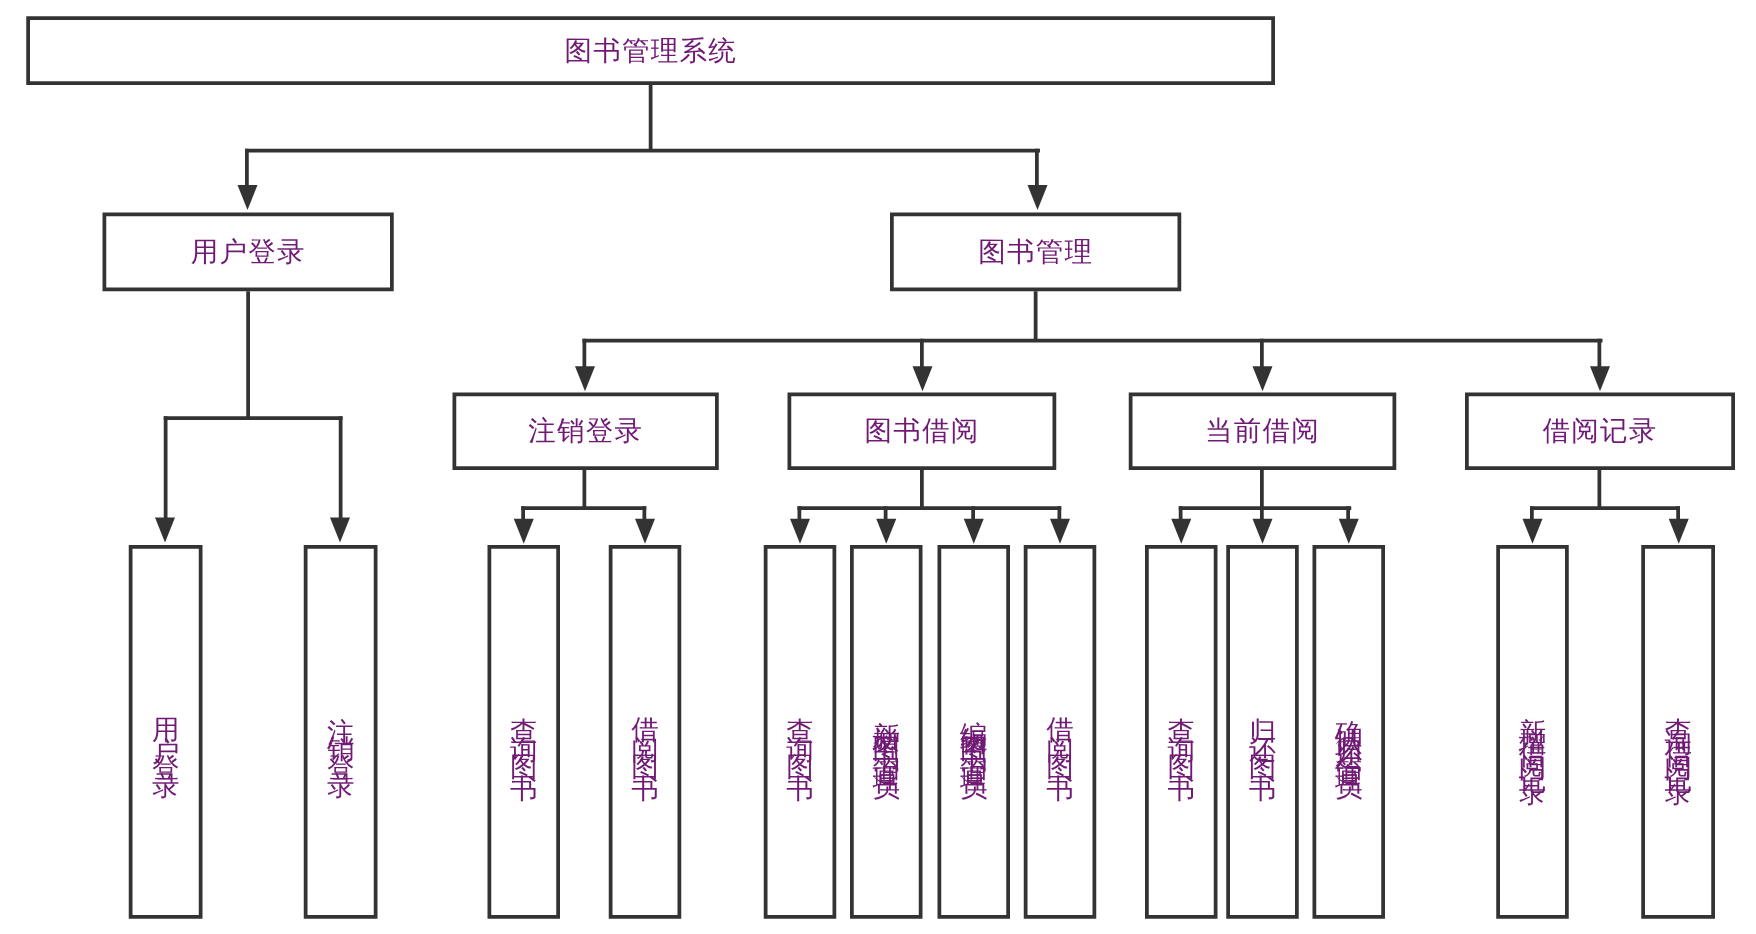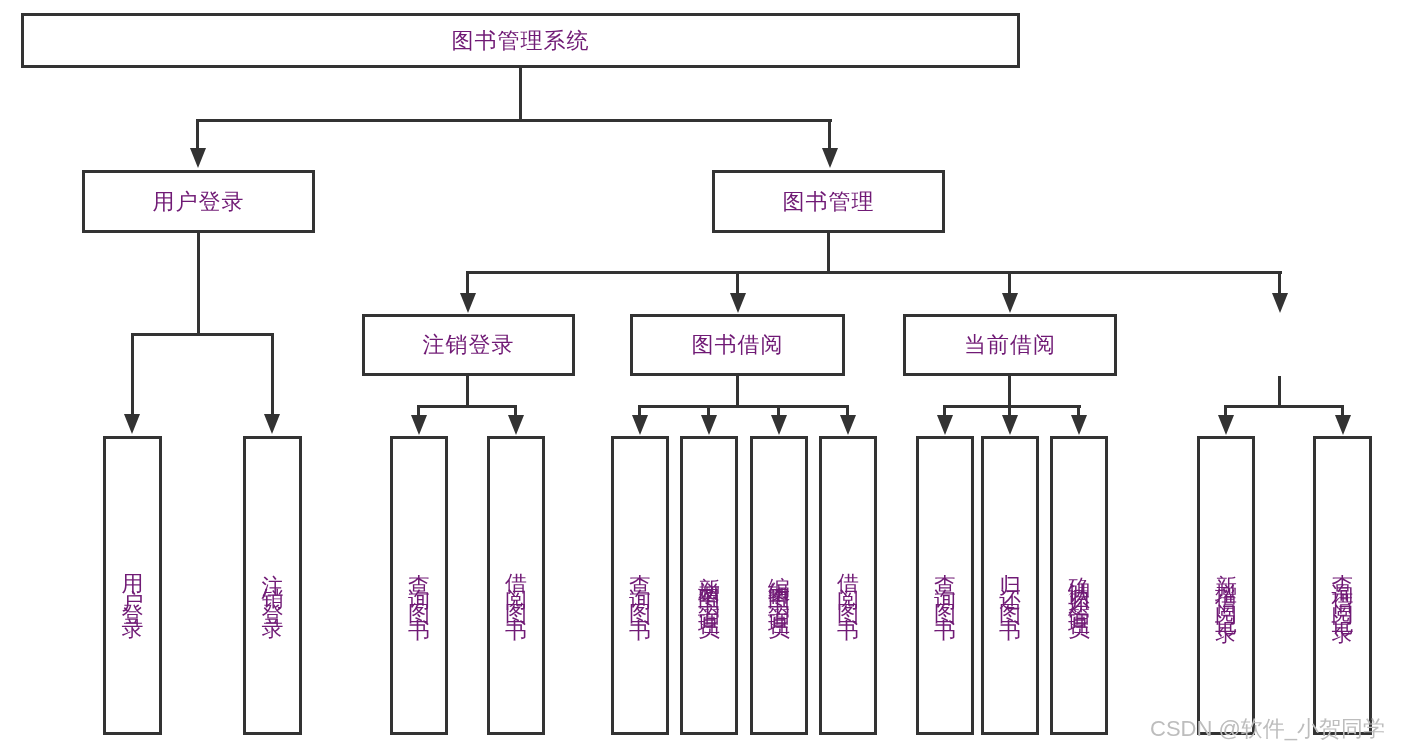--- a/index.html
+++ b/index.html
@@ -72,20 +72,23 @@
 
   <div class="box" style="left:362px;top:314px;width:213px;height:62px;">
     <span>注销登录</span>
   </div>
   <div class="box" style="left:903px;top:314px;width:214px;height:62px;">
     <span>当前借阅</span>
   </div>
   <div class="box" style="left:630px;top:314px;width:215px;height:62px;">
     <span>图书借阅</span>
   </div>
+  <div class="box" style="left:1172px;top:314px;width:216px;height:62px;">
+    <span>借阅记录</span>
+  </div>
 
   <div class="vline" style="left:466px;top:376px;height:32px;"></div>
   <div class="hline" style="left:417px;top:405px;width:100px;"></div>
   <div class="vline" style="left:417px;top:405px;height:12px;"></div>
   <div class="arr" style="left:411px;top:415px;"></div>
   <div class="vline" style="left:514px;top:405px;height:12px;"></div>
   <div class="arr" style="left:508px;top:415px;"></div>
 
   <div class="vline" style="left:736px;top:376px;height:32px;"></div>
   <div class="hline" style="left:638px;top:405px;width:211px;"></div>
@@ -151,15 +154,14 @@
     <span class="vt ls-sm">确认归还（管理员）</span>
   </div>
 
   <div class="box" style="left:1197px;top:436px;width:58px;height:299px;">
     <span class="vt ls-md">新增借阅记录</span>
   </div>
   <div class="box" style="left:1313px;top:436px;width:59px;height:299px;">
     <span class="vt ls-md">查询借阅记录</span>
   </div>
 
-  <div class="wm">CSDN @软件_小贺同学</div>
 
 </div>
 
 </body></html>

